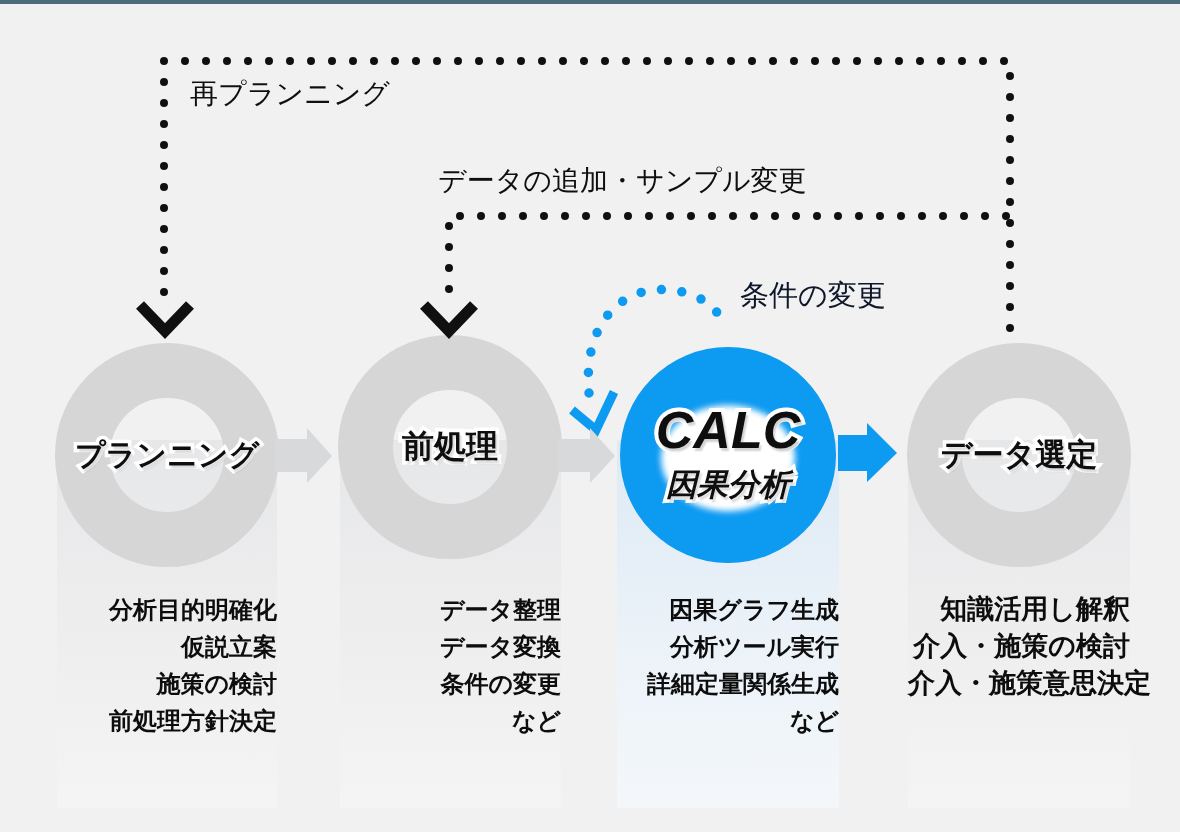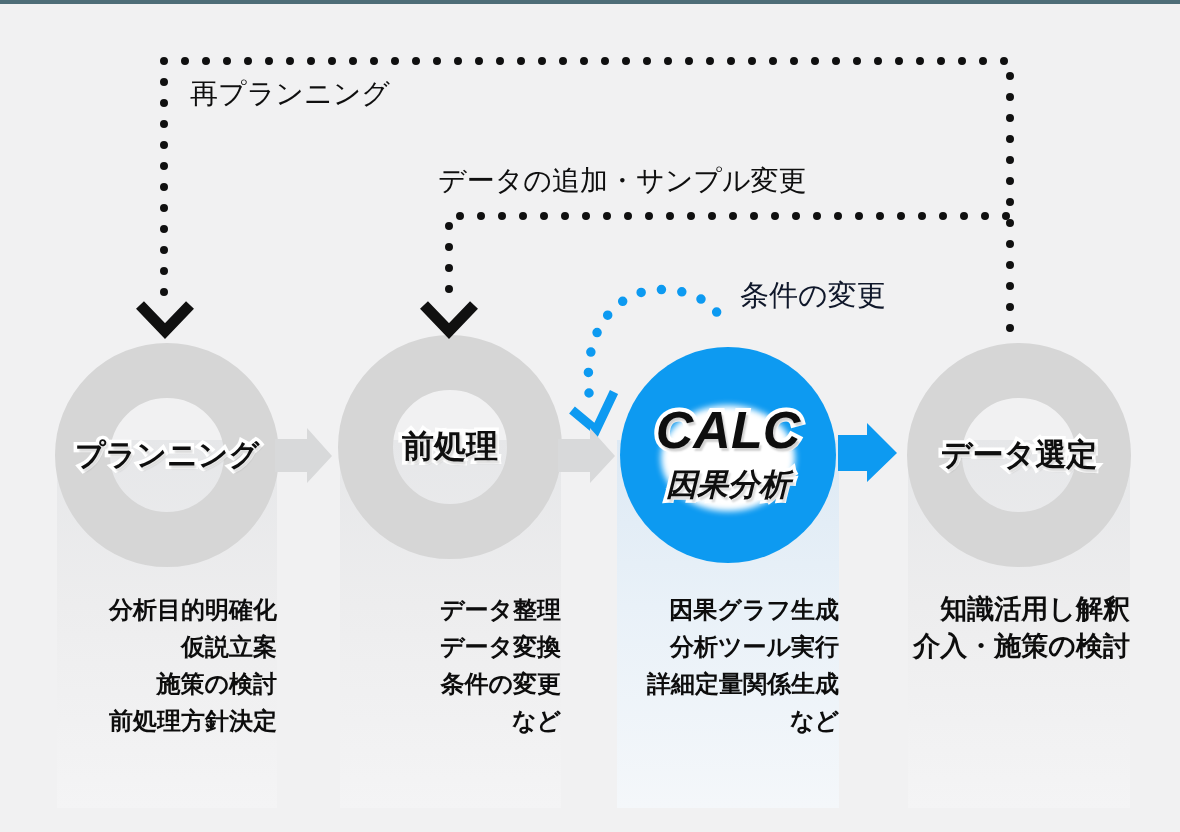--- a/index.html
+++ b/index.html
@@ -105,15 +105,16 @@
   </div>
   <div class="items" style="left:617px; width:222px;">
     <div class="line">因果グラフ生成</div>
     <div class="line">分析ツール実行</div>
     <div class="line">詳細定量関係生成</div>
     <div class="line">など</div>
   </div>
   <div class="items small" style="left:908px; width:222px;">
     <div class="line">知識活用し解釈</div>
     <div class="line">介入・施策の検討</div>
+    <div class="line">介入・施策意思決定</div>
   </div>
 
 </div>
 
 </body></html>

